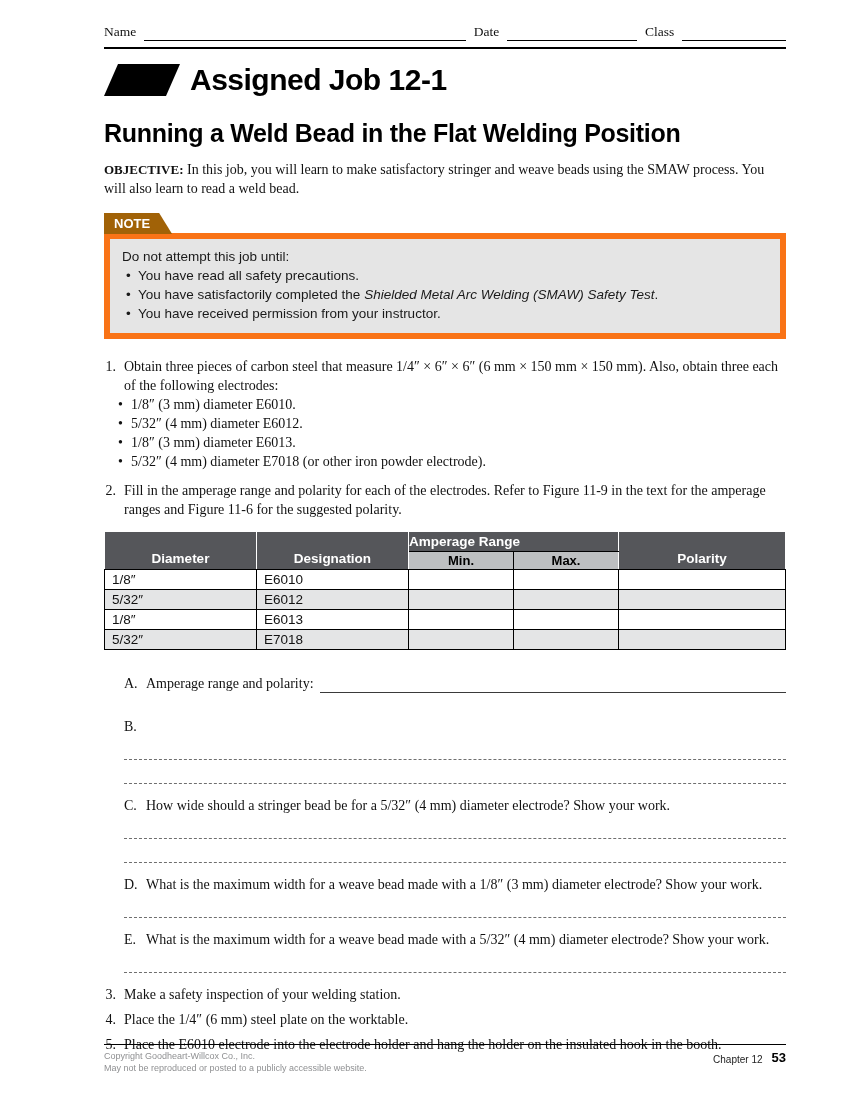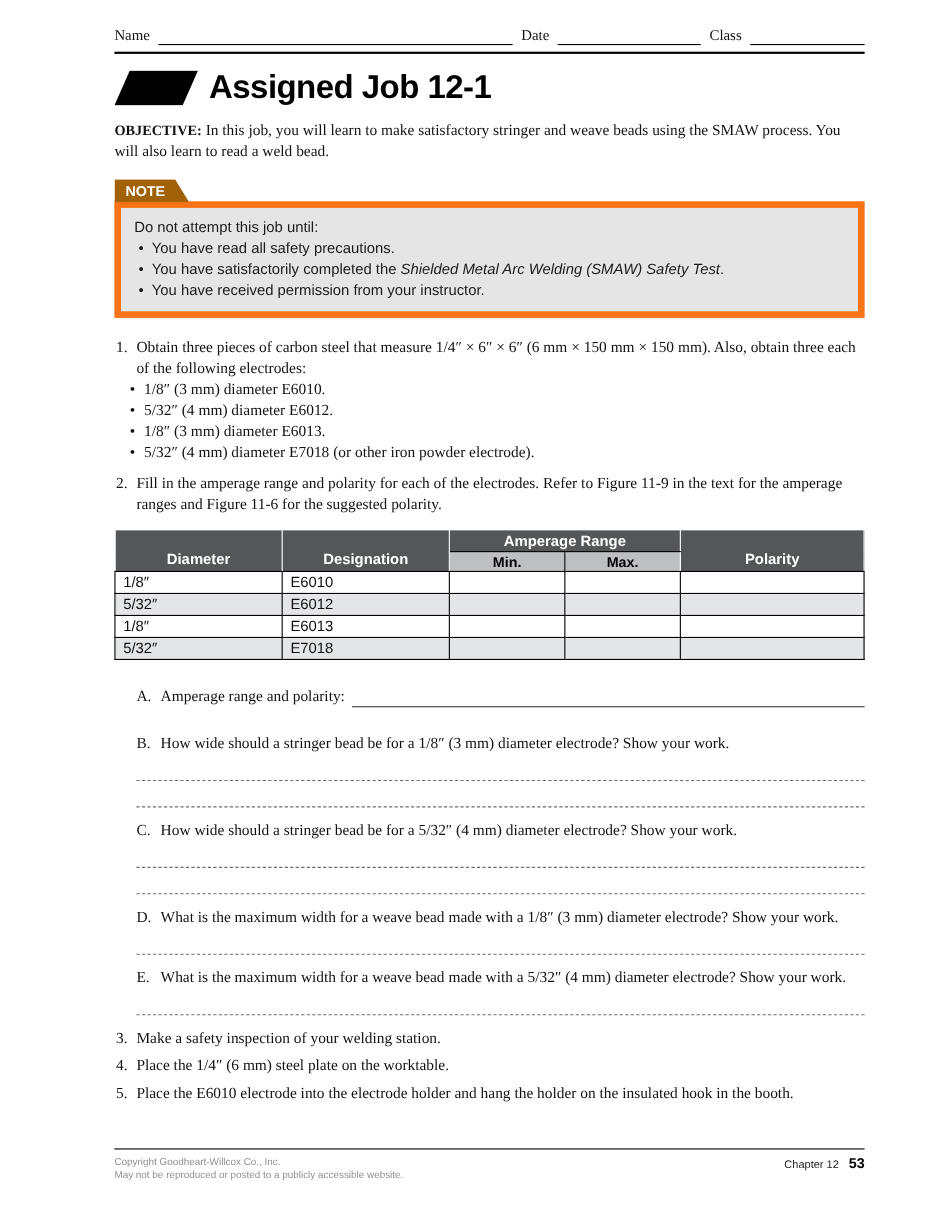--- a/index.html
+++ b/index.html
@@ -50,21 +50,21 @@
   .mt12 { margin-top:12px; } .mt6  { margin-top:6px; }
   .sub-bullets { margin-top:0; }
   .sb-row { display:flex; line-height:19px; margin-left:-6px; }
   .sb-bullet { width:13px; flex:none; }
 
   
   table.amp { width:100%; border-collapse:collapse; margin-top:12px;
               font-family:"Liberation Sans", sans-serif; font-size:13.5px; }
   .amp th { font-weight:700; }
   .amp .dark { background:#55565a; color:#fff; border:1px solid #fff; border-bottom-color:#000; }
-  .amp .amph { text-align:center; padding:2px 0; }
+  .amp .amph { text-align:left; padding:2px 0; }
   .amp .colhead { vertical-align:bottom; text-align:center; padding:2px 0 3px; }
   .amp .sub { background:#bdbfc1; color:#000; border:1px solid #000; text-align:center;
               font-size:13px; padding:1px 0; }
   .amp tbody td { border:1px solid #000; padding:1px 7px; height:20px; }
   .amp tbody tr:nth-child(even) td { background:#e4e5e6; }
 
   
   .questions { margin-left:20px; font-size:14px; }
   .q { display:flex; line-height:19px; }
   .q.mtA { margin-top:24px; } .q.mtB { margin-top:24px; } .q.mtC { margin-top:12px; }
@@ -95,20 +95,21 @@
     <span class="lbl">Class</span>
     <span class="fill class"></span>
   </div>
   <div class="toprule"></div>
 
   <div class="titlerow">
     <div class="title-shape"></div>
     <h1 class="title">Assigned Job 12-1</h1>
   </div>
 
+  <h2 class="heading">Running a Weld Bead in the Flat Welding Position</h2>
 
   <p class="objective">
     <span class="obj-label">OBJECTIVE:</span><span> In this job, you will learn to make satisfactory stringer and weave beads using the SMAW process. You will also learn to read a weld bead.</span>
   </p>
 
   <div class="note-wrap">
     <div class="note-tab">
       <span>NOTE</span>
     </div>
     <div class="note-box">
@@ -213,21 +214,20 @@
   <div class="questions">
 
     <div class="q mtA">
       <span class="qlabel">A.</span>
       <span class="qtext">Amperage range and polarity:</span>
       <span class="q-inline-fill"></span>
     </div>
 
     <div class="q mtB">
       <span class="qlabel">B.</span>
-      <span>How wide should a stringer bead be for a 1/8″ (3 mm) diameter electrode? Show your work.</span>
     </div>
     <div class="ans-line"></div>
     <div class="ans-line"></div>
 
     <div class="q mtC">
       <span class="qlabel">C.</span>
       <span>How wide should a stringer bead be for a 5/32″ (4 mm) diameter electrode? Show your work.</span>
     </div>
     <div class="ans-line"></div>
     <div class="ans-line"></div>

